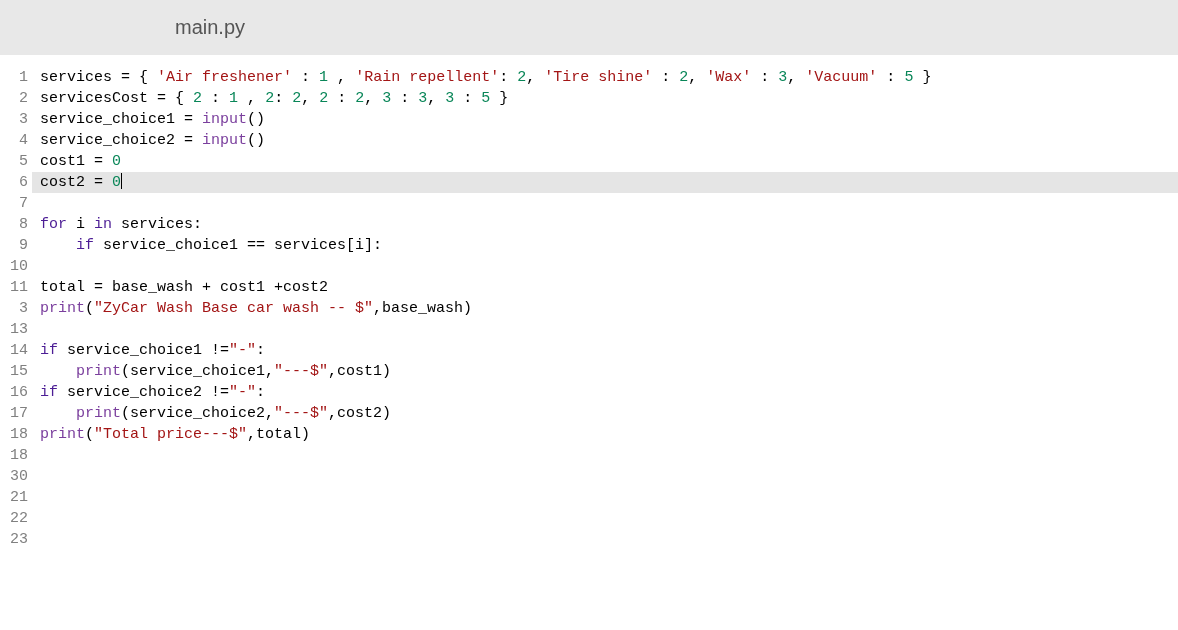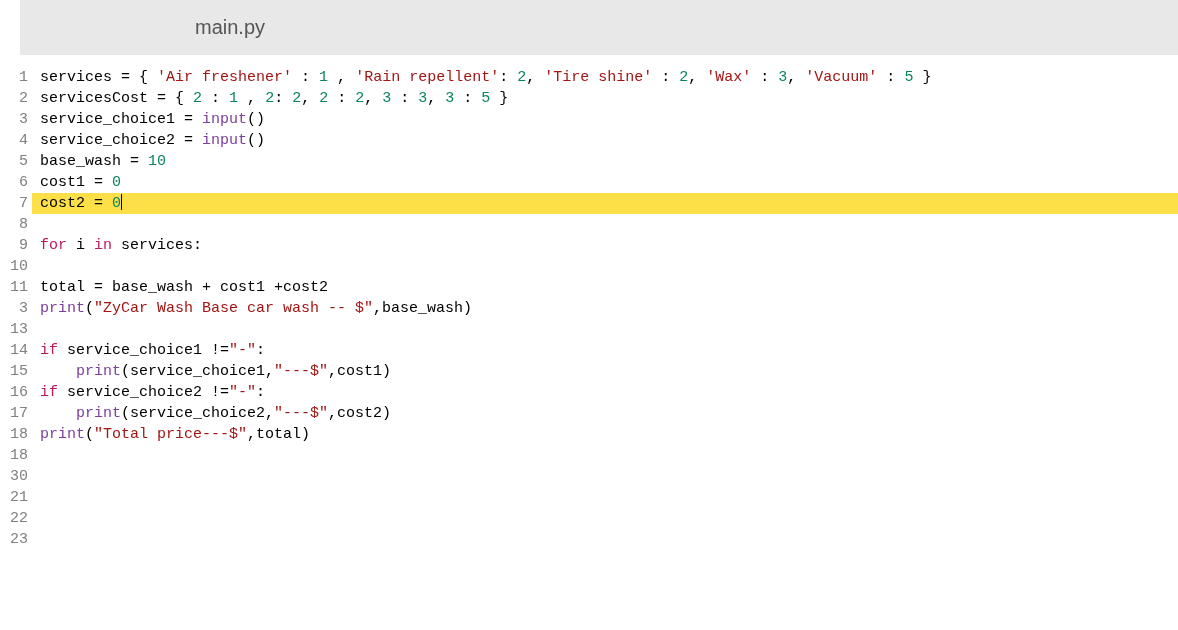--- a/index.html
+++ b/index.html
@@ -14,21 +14,20 @@
       width: 1178px;
       height: 630px;
       overflow: hidden;
     }
     .tab-bar {
       background: #e8e8e8;
       height: 55px;
       display: flex;
       align-items: center;
       padding-left: 175px;
-      margin-left: 20px;
     }
     .tab {
       color: #555;
       font-size: 20px;
       font-family: -apple-system, BlinkMacSystemFont, 'Segoe UI', Arial, sans-serif;
       font-weight: 400;
     }
     .editor {
       display: flex;
       padding-top: 12px;
@@ -49,25 +48,25 @@
       flex: 1;
       padding-left: 8px;
     }
     .code .line {
       height: 21px;
       line-height: 21px;
       white-space: pre;
       color: #000;
     }
     .code .line.highlighted {
-      background: #fde047;
+      background: #e5e5e5;
       margin-left: -8px;
       padding-left: 8px;
     }
-    .kw { color: #be185d; }
+    .kw { color: #4c1d95; }
     .str { color: #a31515; }
     .num { color: #098658; }
     .fn { color: #7a3e9d; }
     .op { color: #000; }
     .cursor {
       display: inline-block;
       width: 1px;
       height: 16px;
       background: #000;
       vertical-align: middle;
@@ -105,25 +104,25 @@
       <div class="ln">30</div>
       <div class="ln">21</div>
       <div class="ln">22</div>
       <div class="ln">23</div>
     </div>
   <div class="code">
       <div class="line"><span>services </span><span class="op">=</span><span> { </span><span class="str">'Air freshener'</span><span> : </span><span class="num">1</span><span> , </span><span class="str">'Rain repellent'</span><span>: </span><span class="num">2</span><span>, </span><span class="str">'Tire shine'</span><span> : </span><span class="num">2</span><span>, </span><span class="str">'Wax'</span><span> : </span><span class="num">3</span><span>, </span><span class="str">'Vacuum'</span><span> : </span><span class="num">5</span><span> }</span></div>
       <div class="line"><span>servicesCost </span><span class="op">=</span><span> { </span><span class="num">2</span><span> : </span><span class="num">1</span><span> , </span><span class="num">2</span><span>: </span><span class="num">2</span><span>, </span><span class="num">2</span><span> : </span><span class="num">2</span><span>, </span><span class="num">3</span><span> : </span><span class="num">3</span><span>, </span><span class="num">3</span><span> : </span><span class="num">5</span><span> }</span></div>
       <div class="line"><span>service_choice1 </span><span class="op">=</span><span> </span><span class="fn">input</span><span>()</span></div>
       <div class="line"><span>service_choice2 </span><span class="op">=</span><span> </span><span class="fn">input</span><span>()</span></div>
-      <div class="line"><span>base_wash </span><span class="op">=</span><span> </span><span class="num">10</span></div>
       <div class="line"><span>cost1 </span><span class="op">=</span><span> </span><span class="num">0</span></div>
       <div class="line highlighted"><span>cost2 </span><span class="op">=</span><span> </span><span class="num">0</span><span class="cursor"></span></div>
       <div class="line"></div>
       <div class="line"><span class="kw">for</span><span> i </span><span class="kw">in</span><span> services:</span></div>
+      <div class="line"><span>    </span><span class="kw">if</span><span> service_choice1 </span><span class="op">==</span><span> services[i]:</span></div>
       <div class="line"></div>
       <div class="line"><span>total </span><span class="op">=</span><span> base_wash </span><span class="op">+</span><span> cost1 </span><span class="op">+</span><span>cost2</span></div>
       <div class="line"><span class="fn">print</span><span>(</span><span class="str">"ZyCar Wash Base car wash -- $"</span><span>,base_wash)</span></div>
       <div class="line"></div>
       <div class="line"><span class="kw">if</span><span> service_choice1 </span><span class="op">!=</span><span class="str">"-"</span><span>:</span></div>
       <div class="line"><span>    </span><span class="fn">print</span><span>(service_choice1,</span><span class="str">"---$"</span><span>,cost1)</span></div>
       <div class="line"><span class="kw">if</span><span> service_choice2 </span><span class="op">!=</span><span class="str">"-"</span><span>:</span></div>
       <div class="line"><span>    </span><span class="fn">print</span><span>(service_choice2,</span><span class="str">"---$"</span><span>,cost2)</span></div>
       <div class="line"><span class="fn">print</span><span>(</span><span class="str">"Total price---$"</span><span>,total)</span></div>
     </div>

